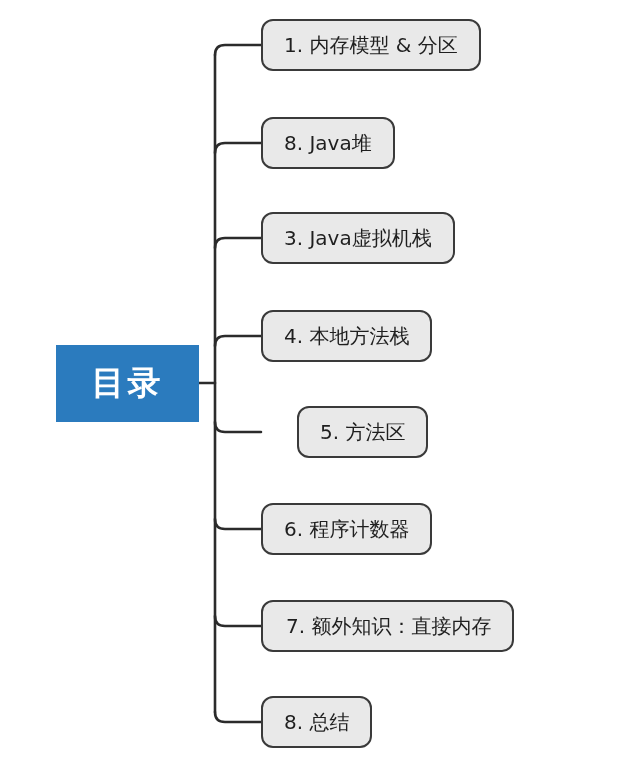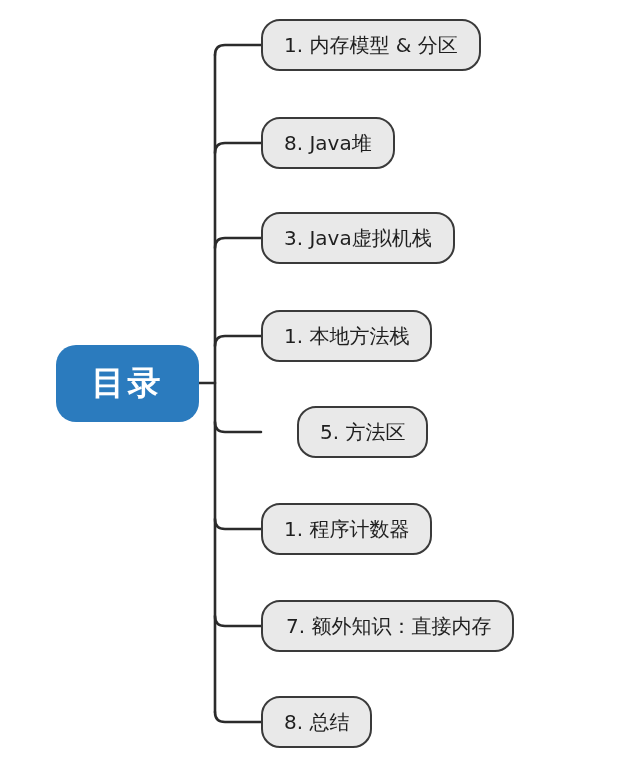--- a/index.html
+++ b/index.html
@@ -25,36 +25,36 @@
     stroke-width: 2.6;
     stroke-linecap: round;
     stroke-linejoin: round;
   }
   .root-node {
     position: absolute;
     left: 56px; top: 345px;
     width: 143px; height: 77px;
     background: var(--root-bg, #2b7bbe);
     color: var(--root-text, #ffffff);
-    border-radius: 20px;
+    border-radius: 0;
     display: flex;
     align-items: center;
     justify-content: center;
     font-size: 33px;
     font-weight: bold;
     letter-spacing: 3px;
     box-sizing: border-box;
   }
   .branch-node {
     position: absolute;
     left: 261px;
     height: 52px;
     background: var(--node-bg, #e9e9e9);
     border: 2px solid var(--node-border, #3a3a3a);
-    border-radius: 19px;
+    border-radius: 12px;
     display: flex;
     align-items: center;
     padding: 0 21px;
     font-size: 20px;
     color: var(--node-text, #1f1f1f);
     white-space: nowrap;
     box-sizing: border-box;
   }
   .n1 { top: 19px; }
   .n2 { top: 117px; }
@@ -86,23 +86,23 @@
   </svg>
 
   <div class="root-node">目录</div>
 
   <div class="branch-node n1">1. 内存模型 &amp; 分区</div>
 
   <div class="branch-node n2">8. Java堆</div>
 
   <div class="branch-node n3">3. Java虚拟机栈</div>
 
-  <div class="branch-node n4">1. 本地方法栈</div>
+  <div class="branch-node n4">4. 本地方法栈</div>
 
   <div class="branch-node n5">5. 方法区</div>
 
-  <div class="branch-node n6">1. 程序计数器</div>
+  <div class="branch-node n6">6. 程序计数器</div>
 
   <div class="branch-node n7">7. 额外知识：直接内存</div>
 
   <div class="branch-node n8">8. 总结</div>
 
 </div>
 
 </body></html>

